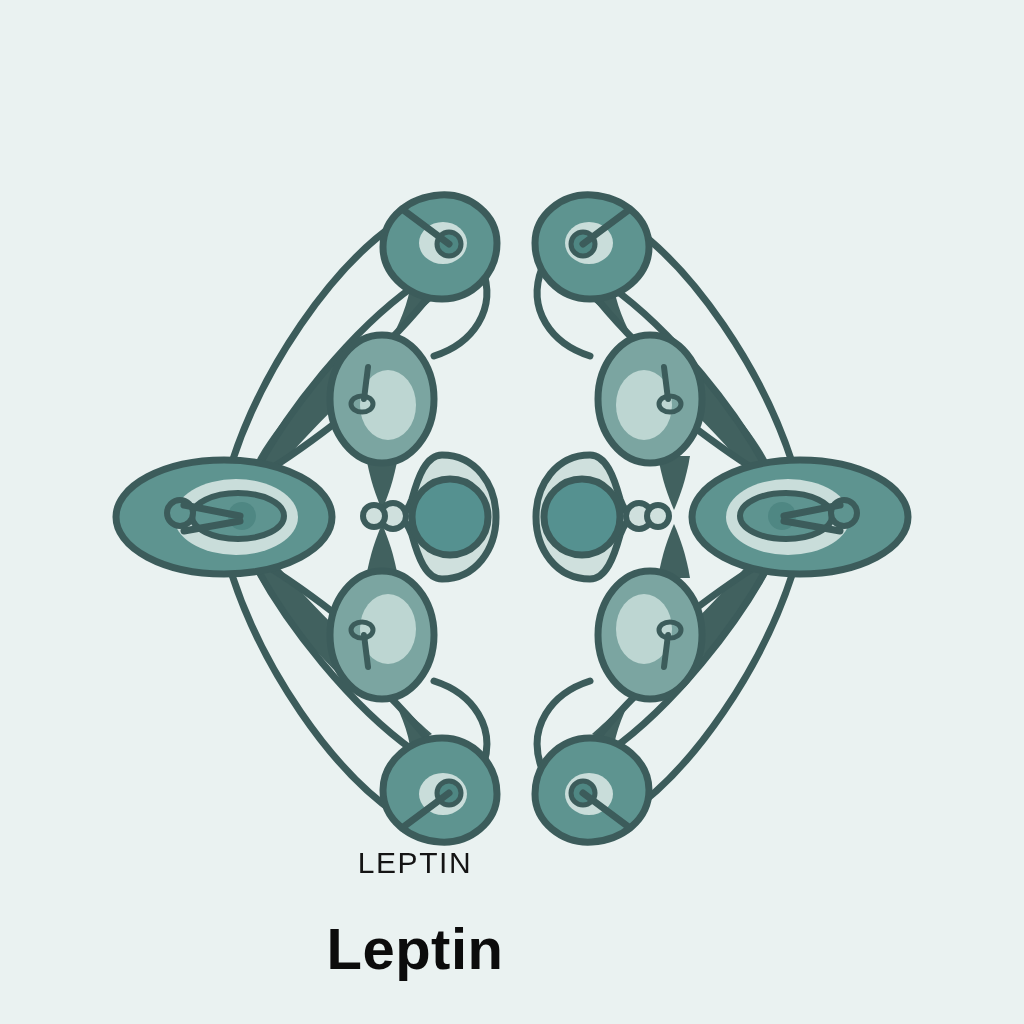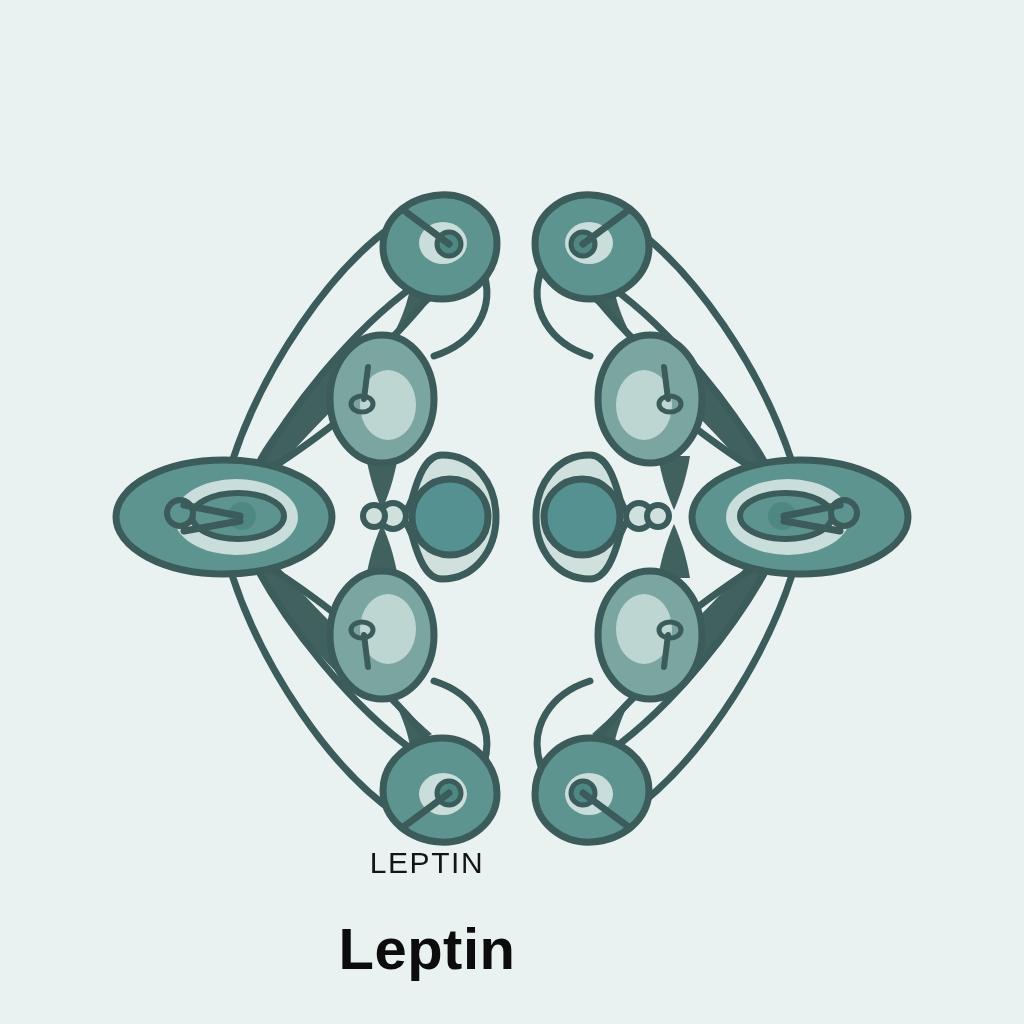--- a/index.html
+++ b/index.html
@@ -23,21 +23,21 @@
   #diagram-svg {
     position: absolute;
     left: 0;
     top: 0;
     width: 1024px;
     height: 1024px;
     display: block;
   }
   .caption-block {
     position: absolute;
-    left: 13px;
+    left: 1px;
     top: 848px;
     width: 828px;
     text-align: center;
   }
   .caption-sub {
     font-family: "Liberation Sans", sans-serif;
     font-size: 30px;
     font-weight: 400;
     letter-spacing: 1.6px;
     color: #141414;

